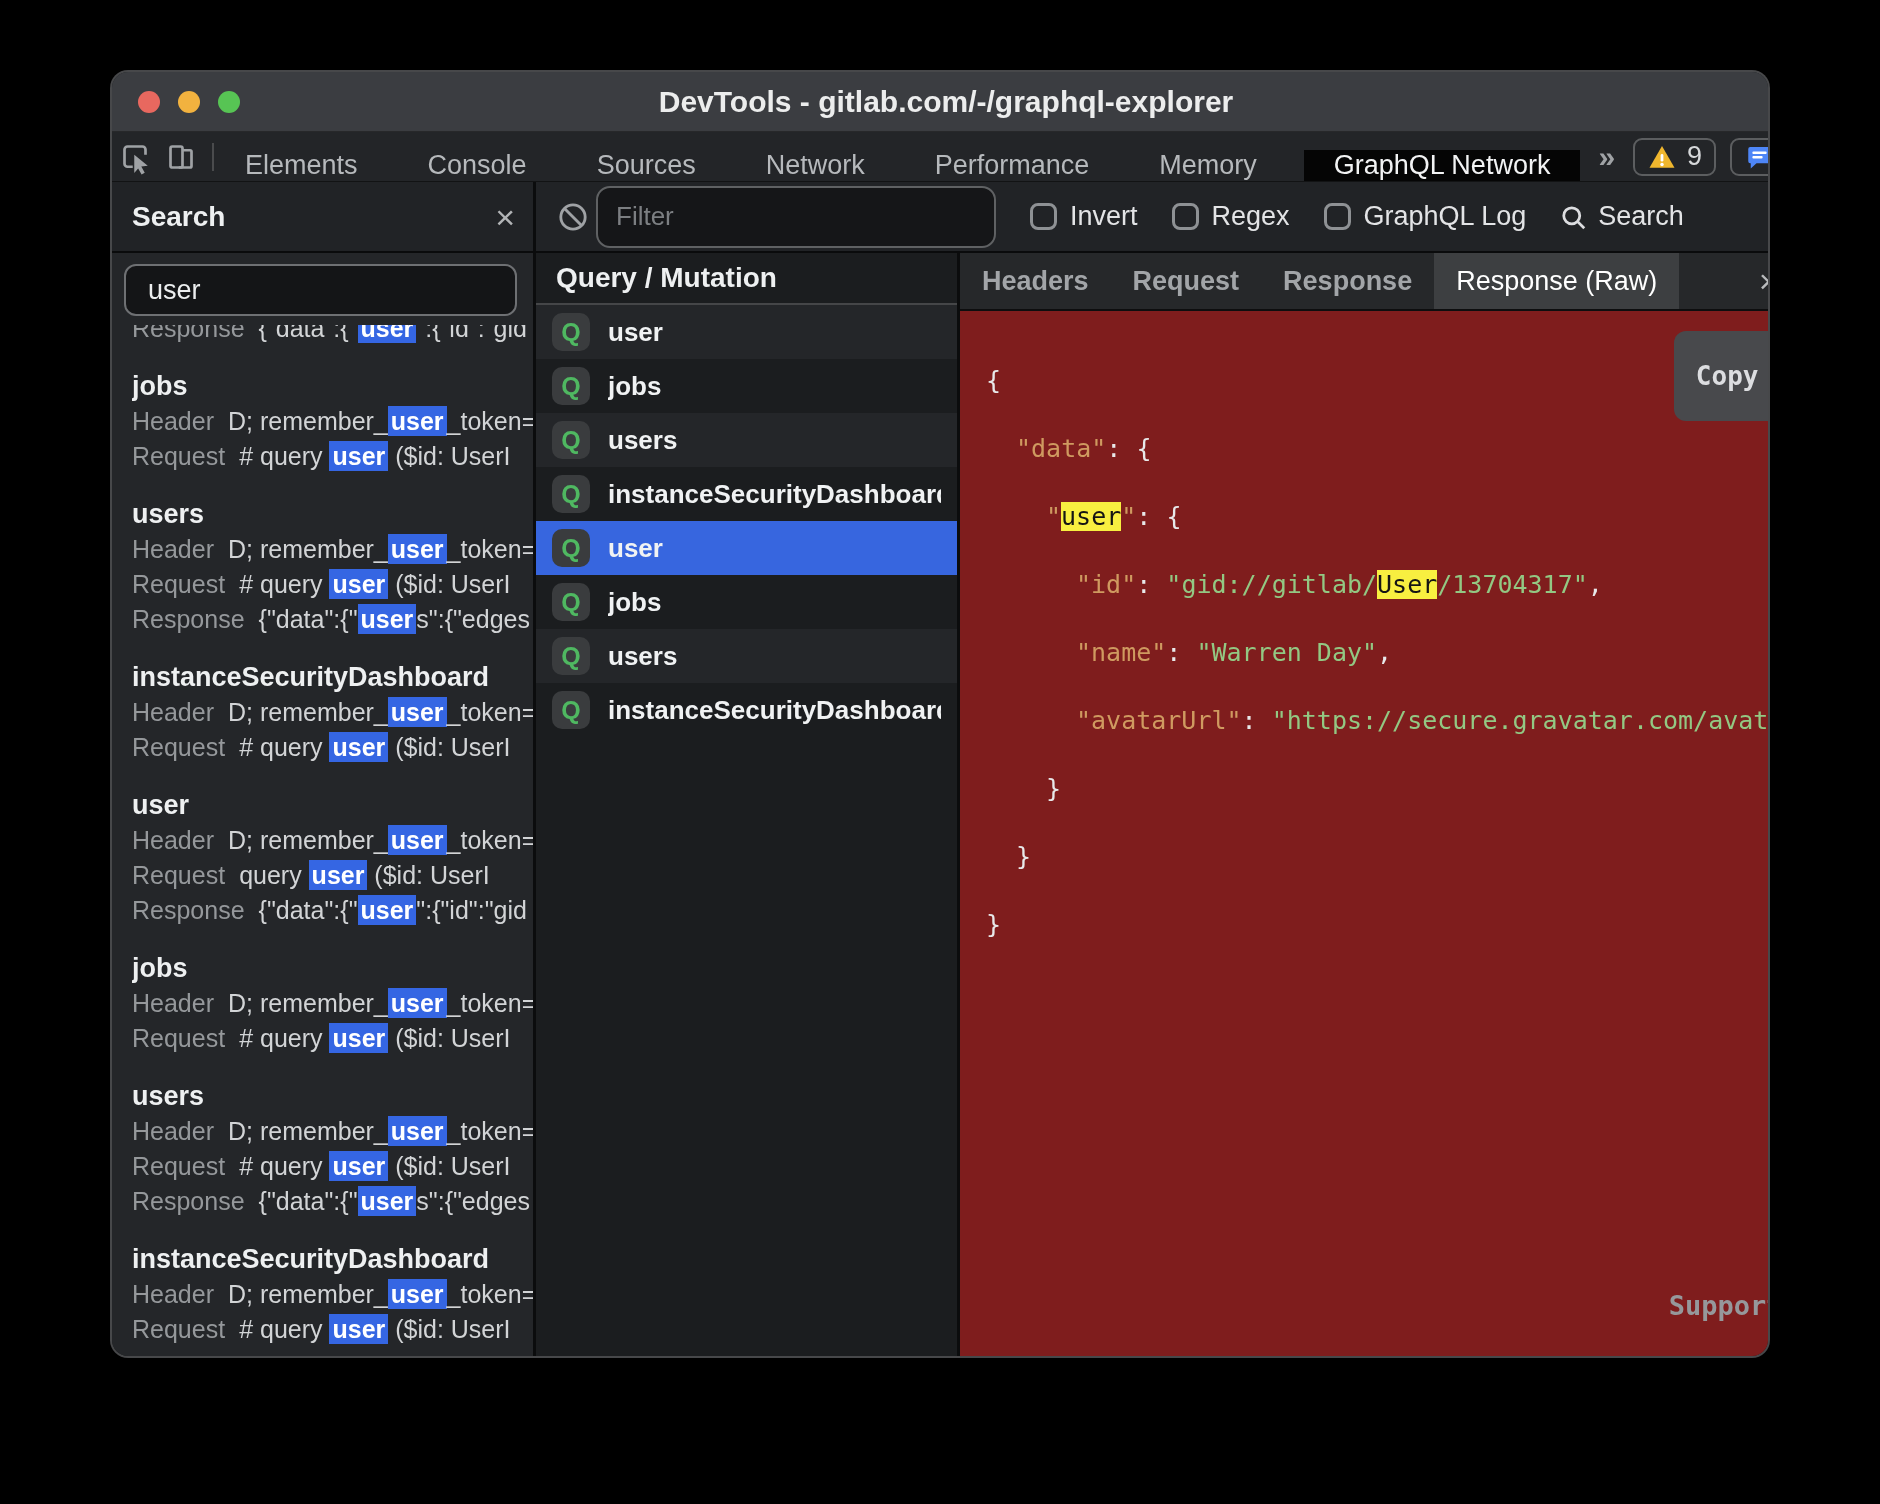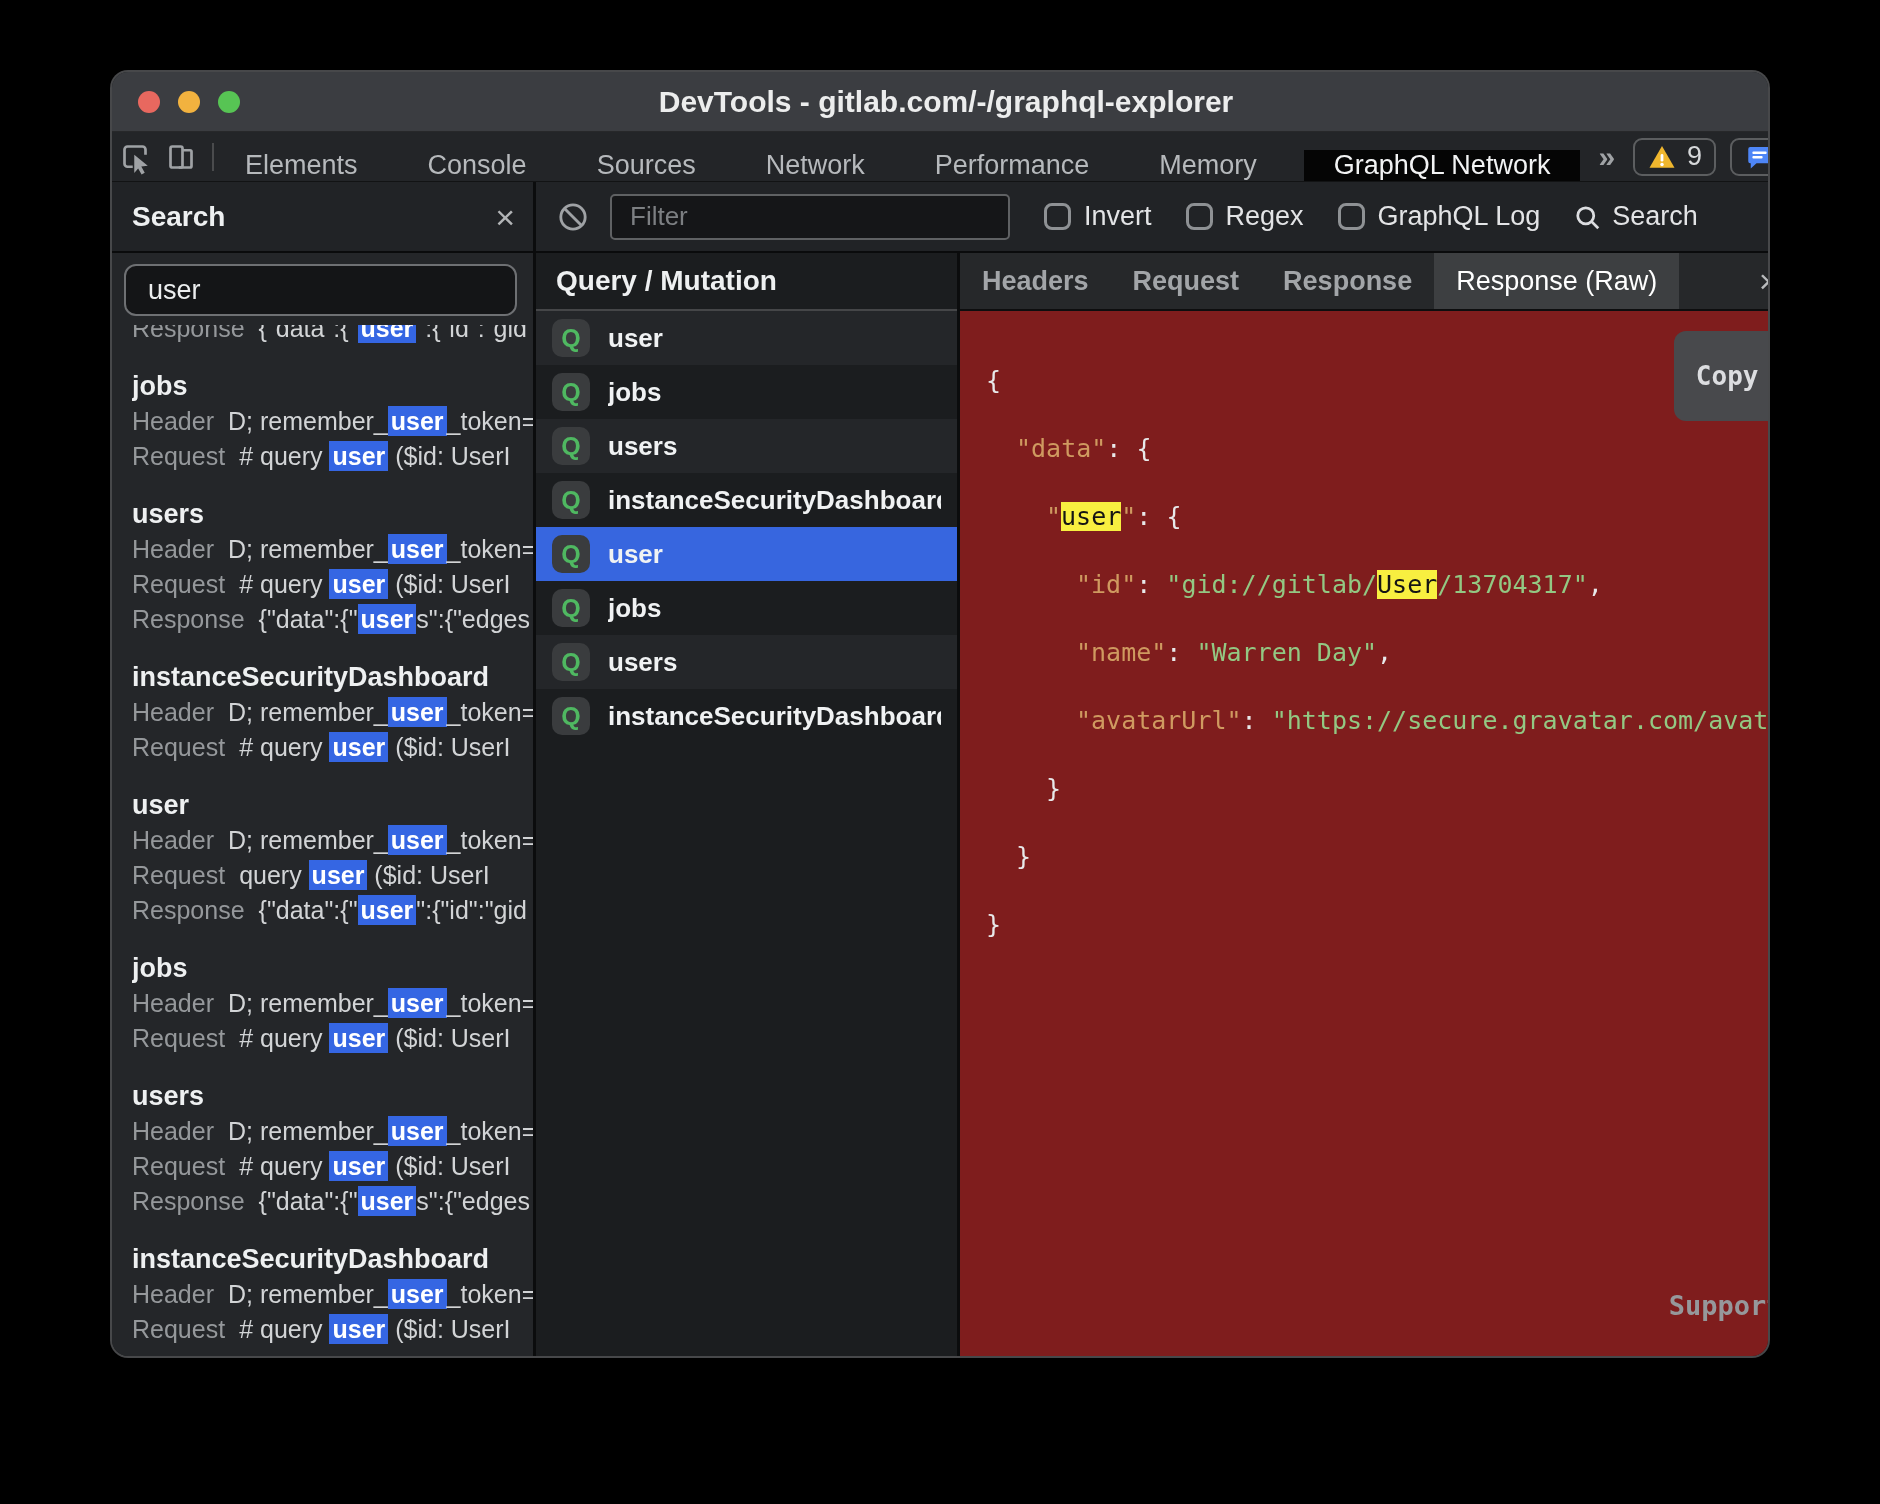--- a/index.html
+++ b/index.html
@@ -36,22 +36,22 @@
   .strip-right { margin-left:auto; display:flex; align-items:center; gap:14px; padding-right:24px; }
   .badge { display:flex; align-items:center; gap:10px; height:38px; border:2px solid #5c5e60; border-radius:9px;
     padding:0 12px; color:#d6d8da; font-size:27px; }
   
   .toolbar { height:71px; flex:none; display:flex; background:#212326; border-bottom:2px solid #0a0b0c; }
   .toolbar-left { width:421px; flex:none; display:flex; align-items:center; padding:0 18px 0 20px; }
   .panel-title { font-size:28px; font-weight:700; color:#eef0f1; }
   .close-x { margin-left:auto; color:#b2b4b6; font-size:34px; line-height:1; font-weight:400; }
   .v-divider { width:3px; background:#0b0c0d; flex:none; }
   .toolbar-right { flex:1; display:flex; align-items:center; padding:0 0 0 14px; min-width:0; }
-  .filter-input { width:400px; height:46px; background:#151618; border:2px solid #5f6163; border-radius:5px;
-    color:#e8e9ea; font-size:26px; padding:0 18px; margin-left:14px; outline:none; font-family:"Liberation Sans",sans-serif; }
+  .filter-input { width:400px; height:62px; background:#151618; border:2px solid #5f6163; border-radius:14px;
+    color:#e8e9ea; font-size:26px; padding:0 18px; margin-left:0; outline:none; font-family:"Liberation Sans",sans-serif; }
   .filter-input::placeholder { color:#7c7f82; }
   .checkbox-row { display:flex; gap:34px; margin-left:34px; }
   .checkbox-group { display:flex; align-items:center; gap:13px; }
   .checkbox { width:27px; height:27px; border:3px solid #8e9194; border-radius:8px; flex:none; }
   .cb-label { font-size:27px; color:#e3e4e6; white-space:nowrap; }
   .toolbar-search { display:flex; align-items:center; gap:10px; color:#e3e4e6; font-size:27px; margin-left:32px; }
   
   .content { flex:1; display:flex; min-height:0; }
   .col-left { width:421px; flex:none; background:#242629; display:flex; flex-direction:column; min-height:0; }
   .search-input-row { flex:none; padding:11px 16px 9px 12px; }
@@ -59,21 +59,21 @@
     color:#eceeef; font-size:27px; padding:0 22px; outline:none; font-family:"Liberation Sans",sans-serif; }
   .results { flex:1; overflow:hidden; padding-left:20px; }
   .group-title { font-size:27px; font-weight:700; color:#eef0f1; margin-top:22px; line-height:36px; white-space:nowrap; overflow:hidden; }
   .result-row { line-height:35px; font-size:25px; white-space:nowrap; overflow:hidden; }
   .result-row.partial { margin-top:-14px; }
   .row-label { color:#95989b; margin-right:14px; }
   .row-value { color:#d2d4d6; }
   .hl-blue { background:var(--match-highlight-blue); color:#fff; font-weight:700; padding:1px 3px; }
   
   .col-mid { width:421px; flex:none; background:#1b1d1f; display:flex; flex-direction:column; min-height:0; }
-  .mid-header { height:58px; flex:none; display:flex; align-items:center; padding:0 20px;
+  .mid-header { height:52px; flex:none; display:flex; align-items:center; padding:0 20px;
     font-size:28px; font-weight:700; color:#eef0f1; border-bottom:2px solid #454648; }
   .q-row { height:54px; flex:none; display:flex; align-items:center; padding:0 16px; }
   .q-row.odd { background:#242629; }
   .q-row.selected { background:var(--selection-blue); }
   .q-badge { width:38px; height:38px; border-radius:10px; background:#3a3c3e; color:var(--query-badge-green);
     font-weight:700; font-size:25px; display:flex; align-items:center; justify-content:center; flex:none; }
   .q-label { margin-left:18px; font-size:26px; font-weight:700; color:#f0f2f3; white-space:nowrap; overflow:hidden; }
   
   .col-right { flex:1; background:#7f1d1d; display:flex; flex-direction:column; min-height:0; }
   .resp-tabs { height:58px; flex:none; background:#26282a; display:flex; align-items:stretch; border-bottom:2px solid #0d0e0f; }

